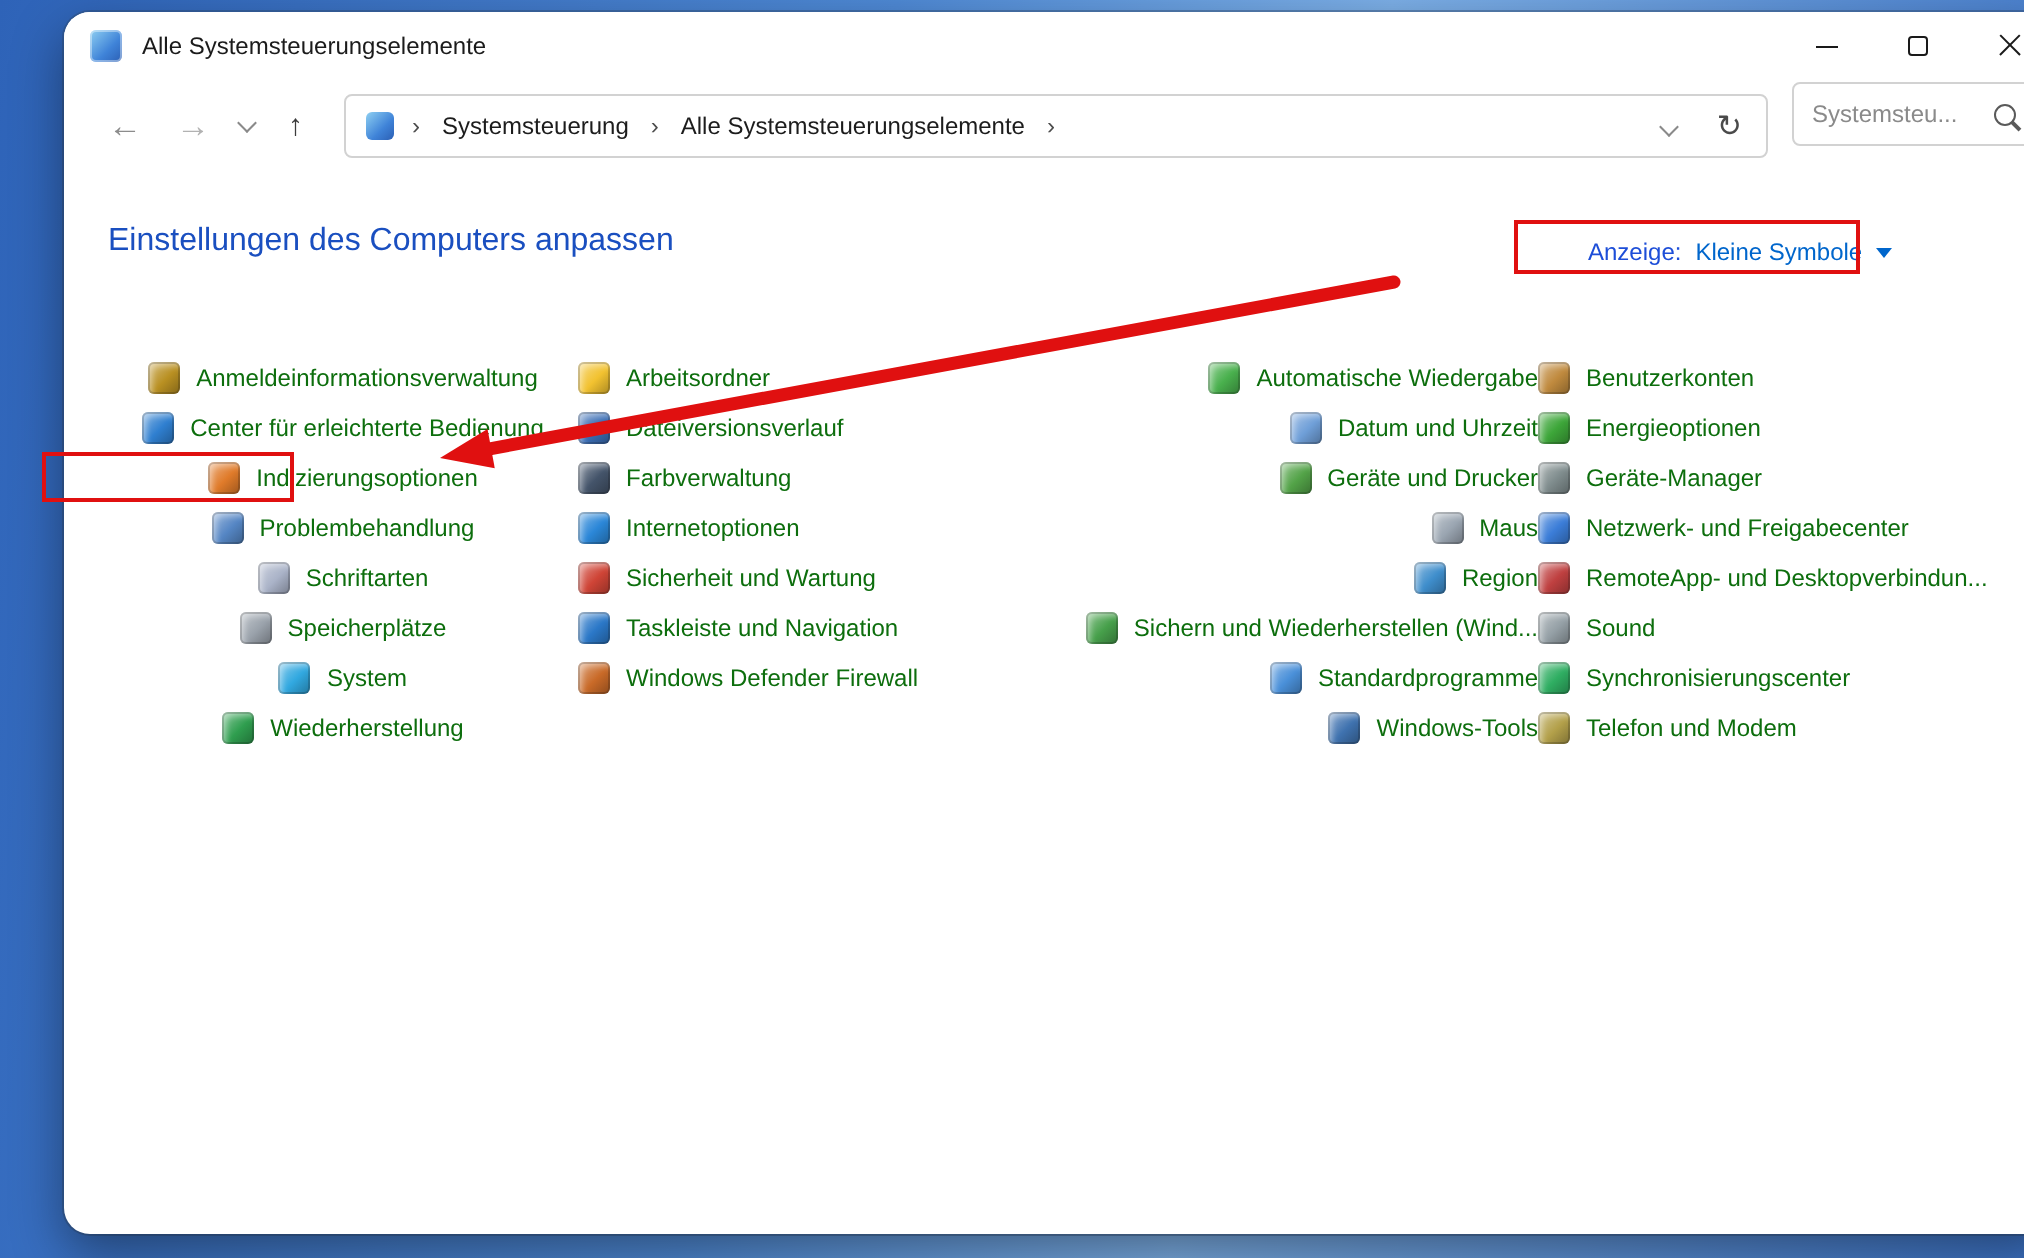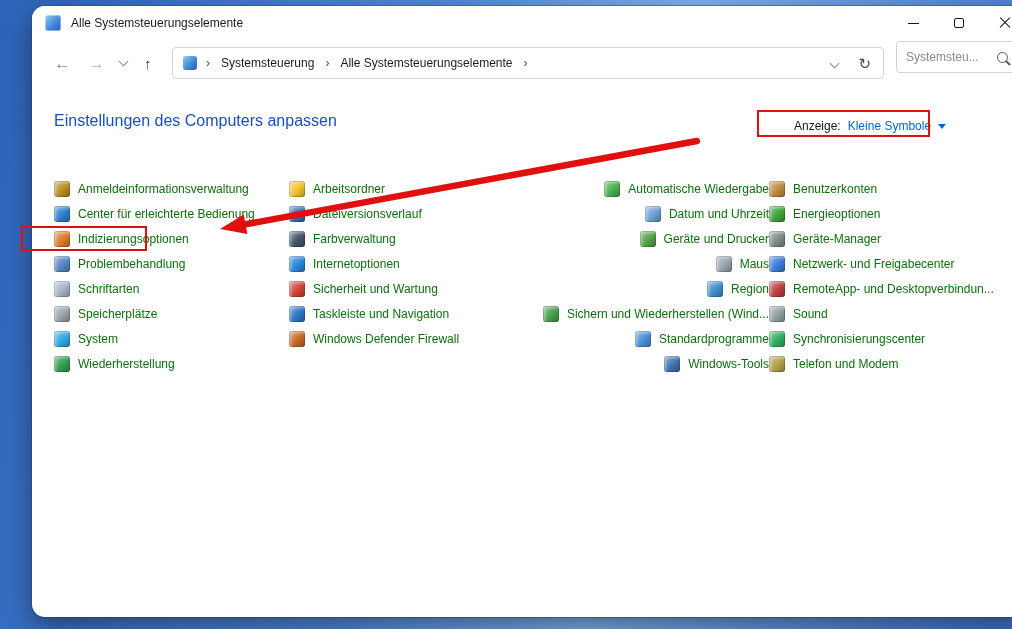--- a/index.html
+++ b/index.html
@@ -53,21 +53,21 @@
   .refresh{font-size:15px;color:#4a4a4a;cursor:pointer;line-height:1;}
   .searchbox{position:absolute;left:864px;top:1px;width:122px;height:32px;border:1px solid #d2d2d2;border-radius:4px;
     display:flex;align-items:center;justify-content:space-between;padding:0 9px;background:#fff;}
   .searchbox input{border:none;outline:none;width:88px;font-size:12px;color:#333;background:transparent;}
   .searchbox input::placeholder{color:#8a8a8a;}
   .mag{position:relative;width:11px;height:11px;border:1.6px solid #5a5a5a;border-radius:50%;flex:0 0 auto;cursor:pointer;}
   .mag::after{content:"";position:absolute;width:6px;height:1.6px;background:#5a5a5a;transform:rotate(45deg);left:7px;top:9px;}
   
   .heading{position:absolute;left:22px;top:106px;font-size:16px;color:var(--heading-color);}
   .viewby{position:absolute;left:762px;top:110px;height:20px;display:flex;align-items:center;gap:7px;font-size:12px;}
-  .vb-label{color:#0f172a;}
+  .vb-label{color:#1d4ed8;}
   .vb-value{color:var(--vb-color);cursor:pointer;}
   .vb-caret{width:0;height:0;border-left:4px solid transparent;border-right:4px solid transparent;border-top:5px solid var(--vb-color);cursor:pointer;margin-top:1px;}
   .items{position:absolute;left:22px;top:170px;display:flex;}
   .items .col{display:flex;flex-direction:column;}
   .cpl-item{display:flex;align-items:center;gap:8px;height:25px;cursor:pointer;}
   .cpl-icon{width:16px;height:16px;border-radius:3px;flex:0 0 auto;
     box-shadow:inset 0 0 0 1px rgba(0,0,0,.18),inset 2px 2px 3px rgba(255,255,255,.45);}
   .cpl-label{font-size:12px;color:var(--link-color);white-space:nowrap;}
   
   .redbox{position:absolute;border:2.5px solid var(--accent);pointer-events:none;z-index:50;}
@@ -127,21 +127,21 @@
 
     <div class="heading">Einstellungen des Computers anpassen</div>
 
     <div class="viewby">
       <span class="vb-label">Anzeige:</span>
       <span class="vb-value">Kleine Symbole</span>
       <span class="vb-caret"></span>
     </div>
 
     <div class="items">
-        <div class="col" style="width: 235px;">
+        <div class="col" style="width: 235px; align-items: center;">
           <div class="cpl-item">
             <span class="cpl-icon" style="background: linear-gradient(135deg, rgb(217, 194, 133) 0%, rgb(185, 144, 34) 55%, rgb(130, 101, 24) 100%);"></span>
             <span class="cpl-label">Anmeldeinformationsverwaltung</span>
           </div>
           <div class="cpl-item">
             <span class="cpl-icon" style="background: linear-gradient(135deg, rgb(141, 185, 229) 0%, rgb(47, 127, 208) 55%, rgb(33, 89, 146) 100%);"></span>
             <span class="cpl-label">Center für erleichterte Bedienung</span>
           </div>
           <div class="cpl-item">
             <span class="cpl-icon" style="background: linear-gradient(135deg, rgb(238, 182, 138) 0%, rgb(224, 123, 42) 55%, rgb(157, 86, 29) 100%);"></span>

